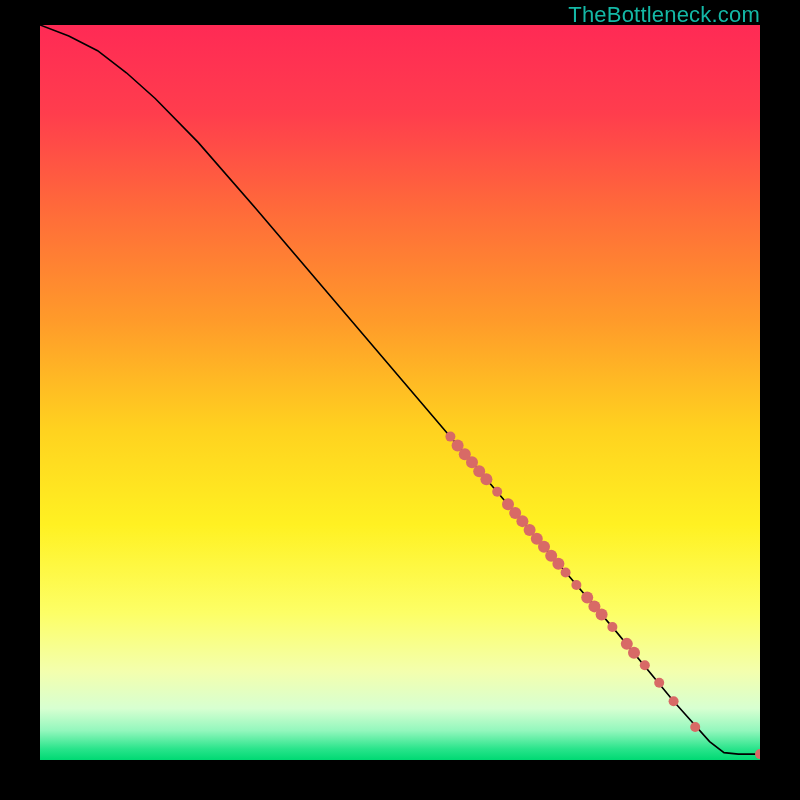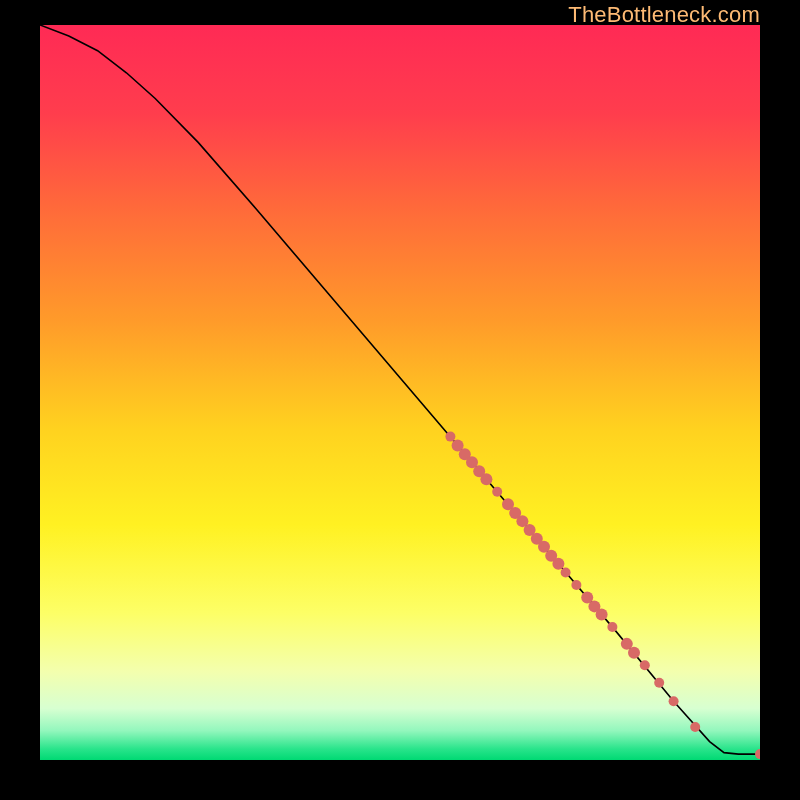--- a/index.html
+++ b/index.html
@@ -20,21 +20,21 @@
     position: absolute;
     left: 40px;
     top: 25px;
     width: 720px;
     height: 735px;
   }
   .watermark {
     position: absolute;
     top: 2px;
     right: 40px;
-    color: #fdba74;
+    color: #14b8a6;
     font-size: 22px;
     font-weight: 500;
     letter-spacing: 0.2px;
   }
 </style>
 </head>
 <body>
 
 <div class="outer">
   <div class="watermark">TheBottleneck.com</div>

